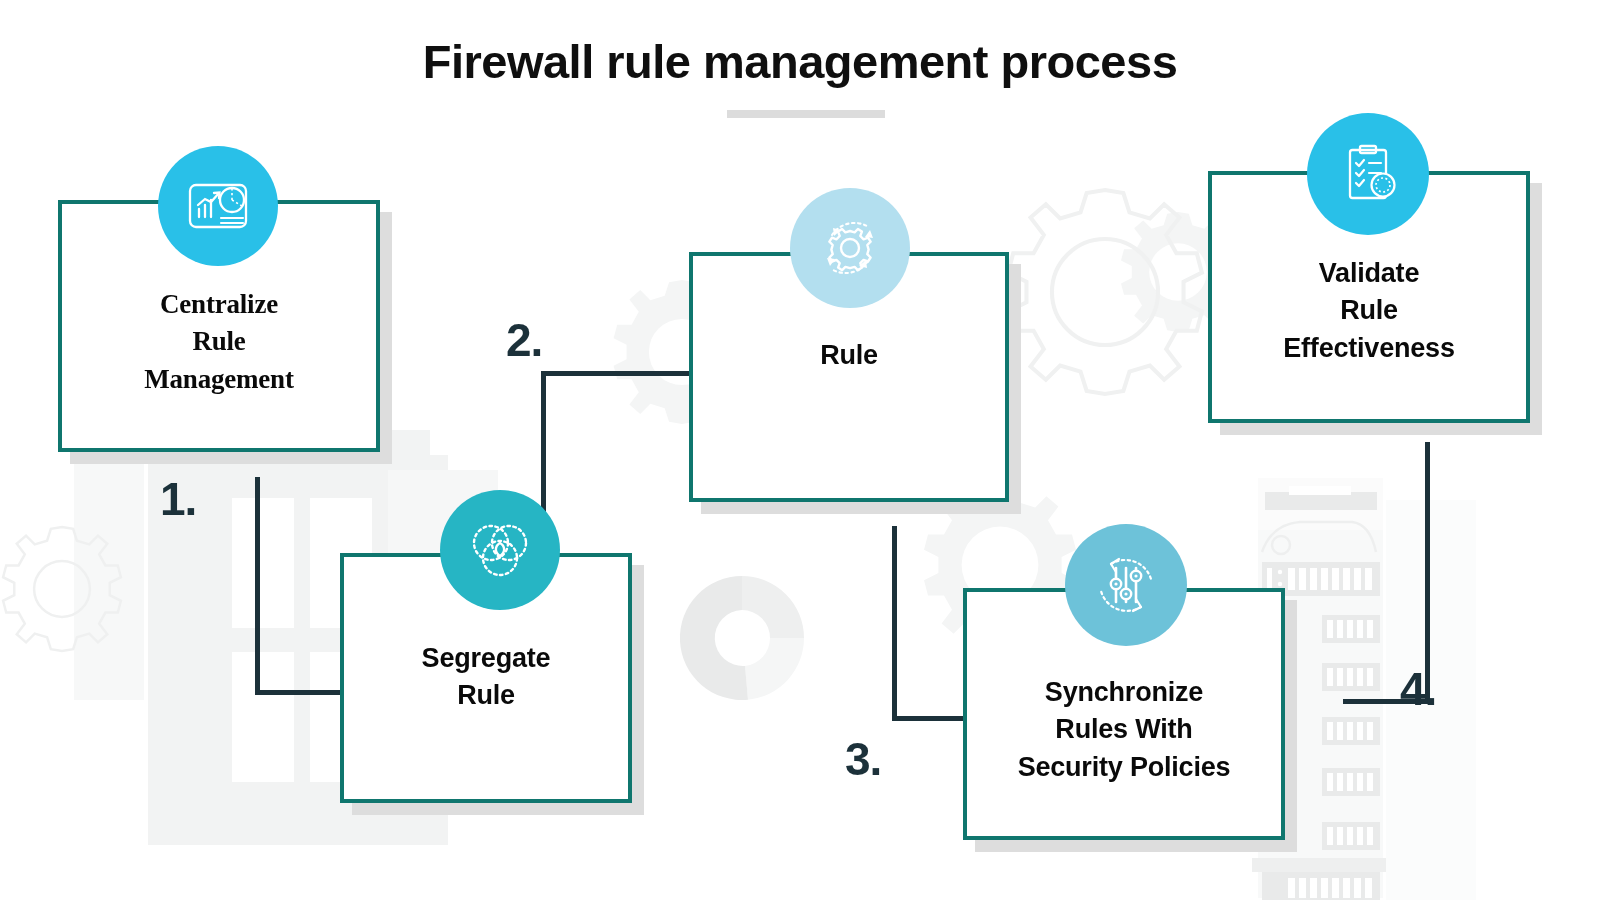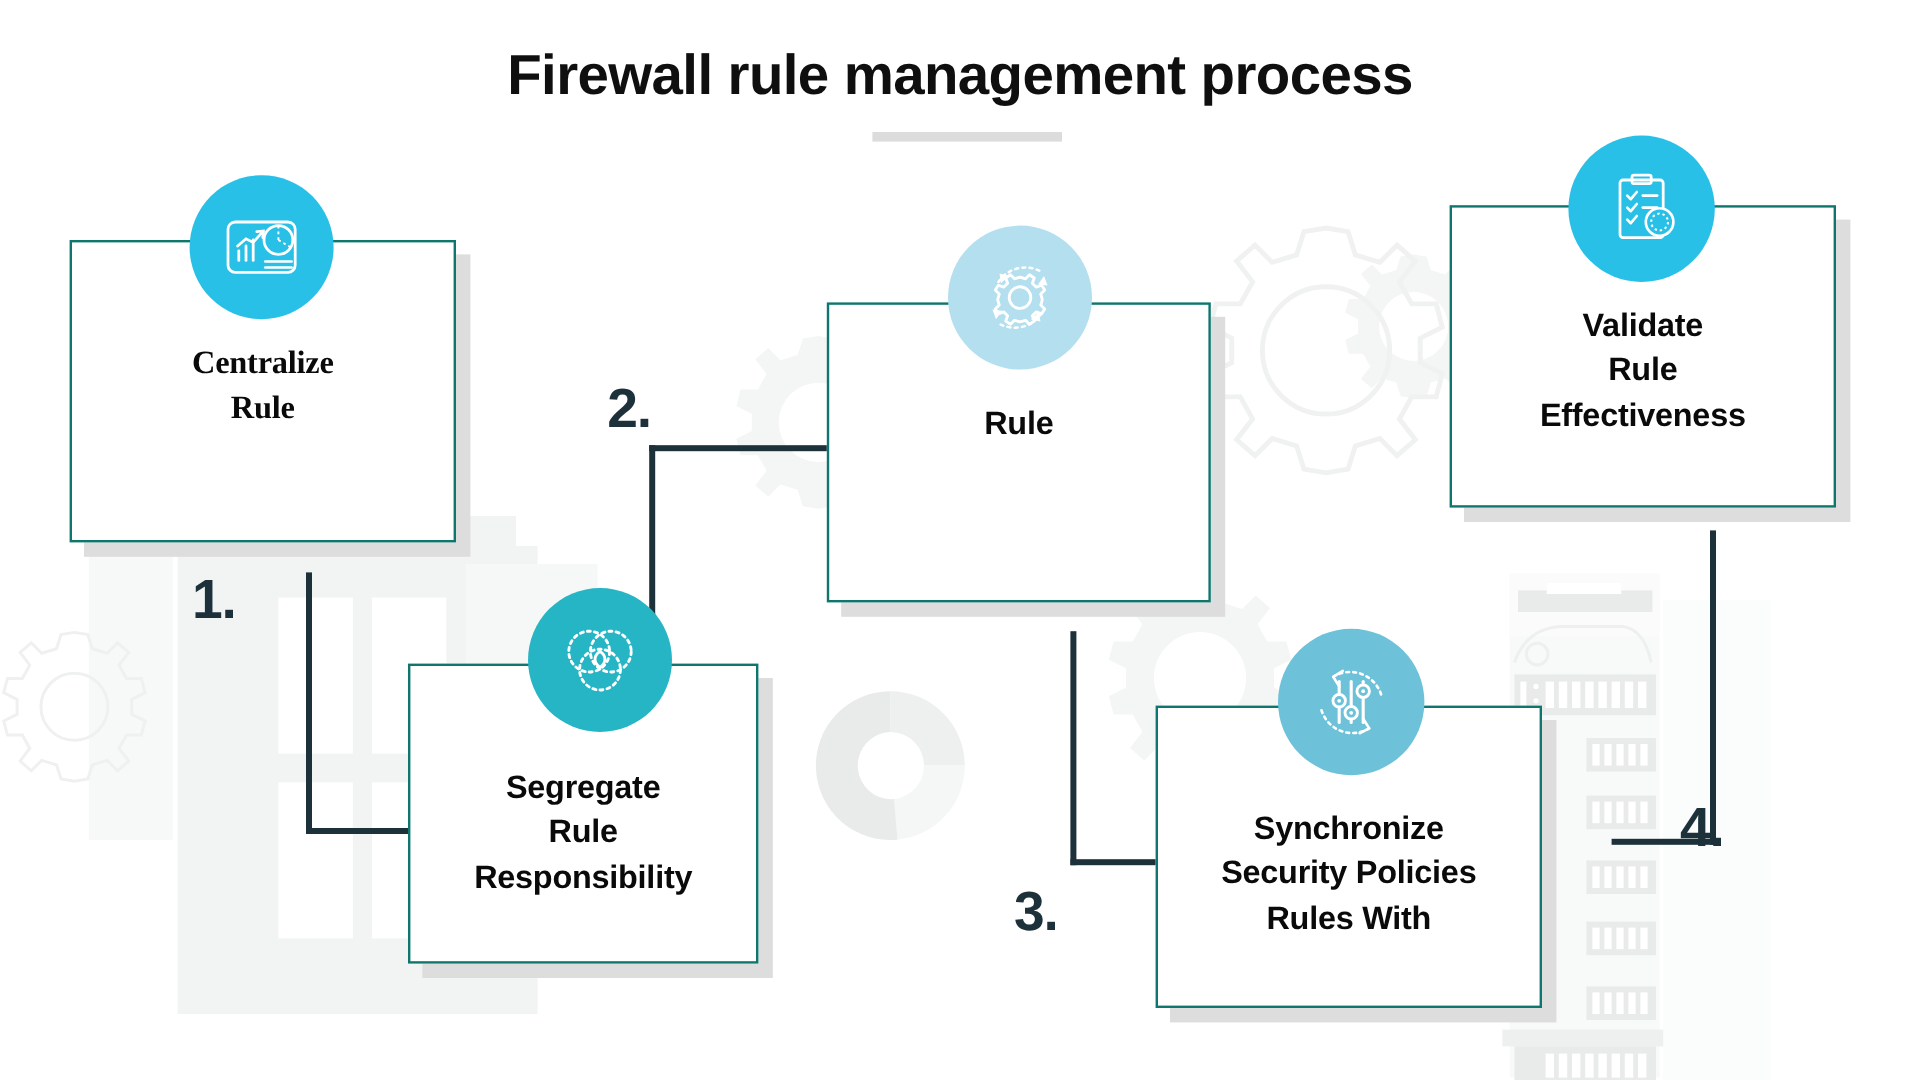--- a/index.html
+++ b/index.html
@@ -63,21 +63,21 @@
     font-weight: 700;
     color: #1c313a;
     z-index: 4;
     letter-spacing: -1px;
   }
 
   
   .card {
     position: absolute;
     background: #ffffff;
-    border: 2px solid #0f766e;
+    border: 4px solid #0f766e;
     box-shadow: 12px 12px 0 0 #dddddd;
     z-index: 4;
     box-sizing: border-box;
   }
   .card-text {
     position: absolute;
     left: 0;
     width: 100%;
     text-align: center;
     font-size: 27px;
@@ -267,20 +267,21 @@
   <div class="conn">
     <div class="seg" style="left:1382px; top:442px; width:5px; height:262px;"></div>
     <div class="seg" style="left:1300px; top:699px; width:87px; height:5px;"></div>
   </div>
   <div class="num" style="left:1400px; top:662px;">4.</div>
 
   <div class="card" style="left:58px; top:200px; width:322px; height:252px;font-family:Liberation Serif, serif;">
     <div class="card-text" style="top:82px;">
       <div>Centralize</div>
       <div>Rule</div>
+      <div>Management</div>
     </div>
   </div>
   <div class="bubble" style="left:158px; top:146px; width:120px; height:120px; background:#29c0e8;">
     <svg width="74" height="74" viewBox="0 0 74 74">
       <rect x="9" y="16" width="56" height="42" rx="6" fill="none" stroke="#ffffff" stroke-width="2.3"></rect>
       <g stroke="#ffffff" stroke-width="2.3" fill="none" stroke-linecap="round">
         <line x1="18" y1="48" x2="18" y2="40"></line>
         <line x1="24" y1="48" x2="24" y2="36"></line>
         <line x1="30" y1="48" x2="30" y2="31"></line>
         <polyline points="17,36 24,30 30,33 38,24"></polyline>
@@ -293,21 +294,20 @@
       </g>
       <line x1="40" y1="49" x2="62" y2="49" stroke="#ffffff" stroke-width="2.1" stroke-linecap="round"></line>
       <line x1="40" y1="54" x2="62" y2="54" stroke="#ffffff" stroke-width="2.1" stroke-linecap="round"></line>
     </svg>
   </div>
 
   <div class="card" style="left:340px; top:553px; width:292px; height:250px;">
     <div class="card-text" style="top:83px;">
       <div>Segregate</div>
       <div>Rule</div>
-      <div>Responsibility</div>
     </div>
   </div>
   <div class="bubble" style="left:440px; top:490px; width:120px; height:120px; background:#26b5c4;">
     <svg width="74" height="74" viewBox="0 0 74 74">
       <g fill="none" stroke="#ffffff" stroke-width="2.4" stroke-dasharray="2.6 3.4" stroke-linecap="round">
         <circle cx="28" cy="30" r="17"></circle>
         <circle cx="46" cy="30" r="17"></circle>
         <circle cx="37" cy="45" r="17"></circle>
       </g>
       <path d="M37,30 C42,33 43,39 37,43 C31,39 32,33 37,30 Z" fill="none" stroke="#ffffff" stroke-width="2.4" stroke-linejoin="round"></path>
@@ -336,22 +336,22 @@
       <polygon points="23,20 31,22 24,28" fill="#ffffff"></polygon>
       <polygon points="57,60 49,58 56,52" fill="#ffffff"></polygon>
       <polygon points="60,22 63,30 55,29" fill="#ffffff"></polygon>
       <polygon points="20,58 17,50 25,51" fill="#ffffff"></polygon>
     </svg>
   </div>
 
   <div class="card" style="left:963px; top:588px; width:322px; height:252px;">
     <div class="card-text" style="top:82px;">
       <div>Synchronize</div>
+      <div>Rules With</div>
       <div>Security Policies</div>
-      <div>Rules With</div>
     </div>
   </div>
   <div class="bubble" style="left:1065px; top:524px; width:122px; height:122px; background:#6dc2d9;">
     <svg width="78" height="78" viewBox="0 0 78 78">
       <g fill="none" stroke="#ffffff" stroke-width="2.2" stroke-dasharray="2.4 3.4" stroke-linecap="round">
         <path d="M24,18 A27,27 0 0 1 64,33"></path>
         <path d="M54,61 A27,27 0 0 1 14,45"></path>
       </g>
       <polyline points="32,13 24,18 29,26" fill="none" stroke="#ffffff" stroke-width="2.2" stroke-linecap="round" stroke-linejoin="round"></polyline>
       <polyline points="46,65 54,61 49,53" fill="none" stroke="#ffffff" stroke-width="2.2" stroke-linecap="round" stroke-linejoin="round"></polyline>

